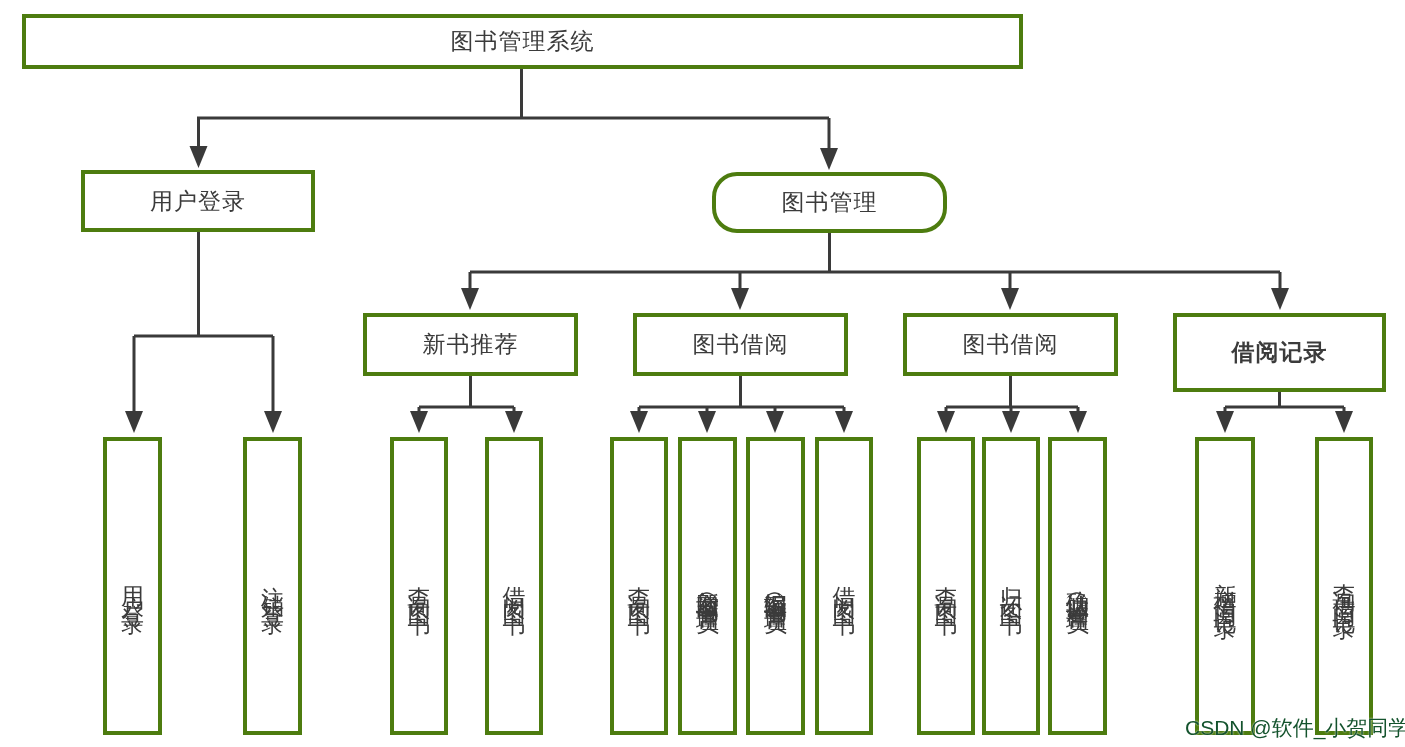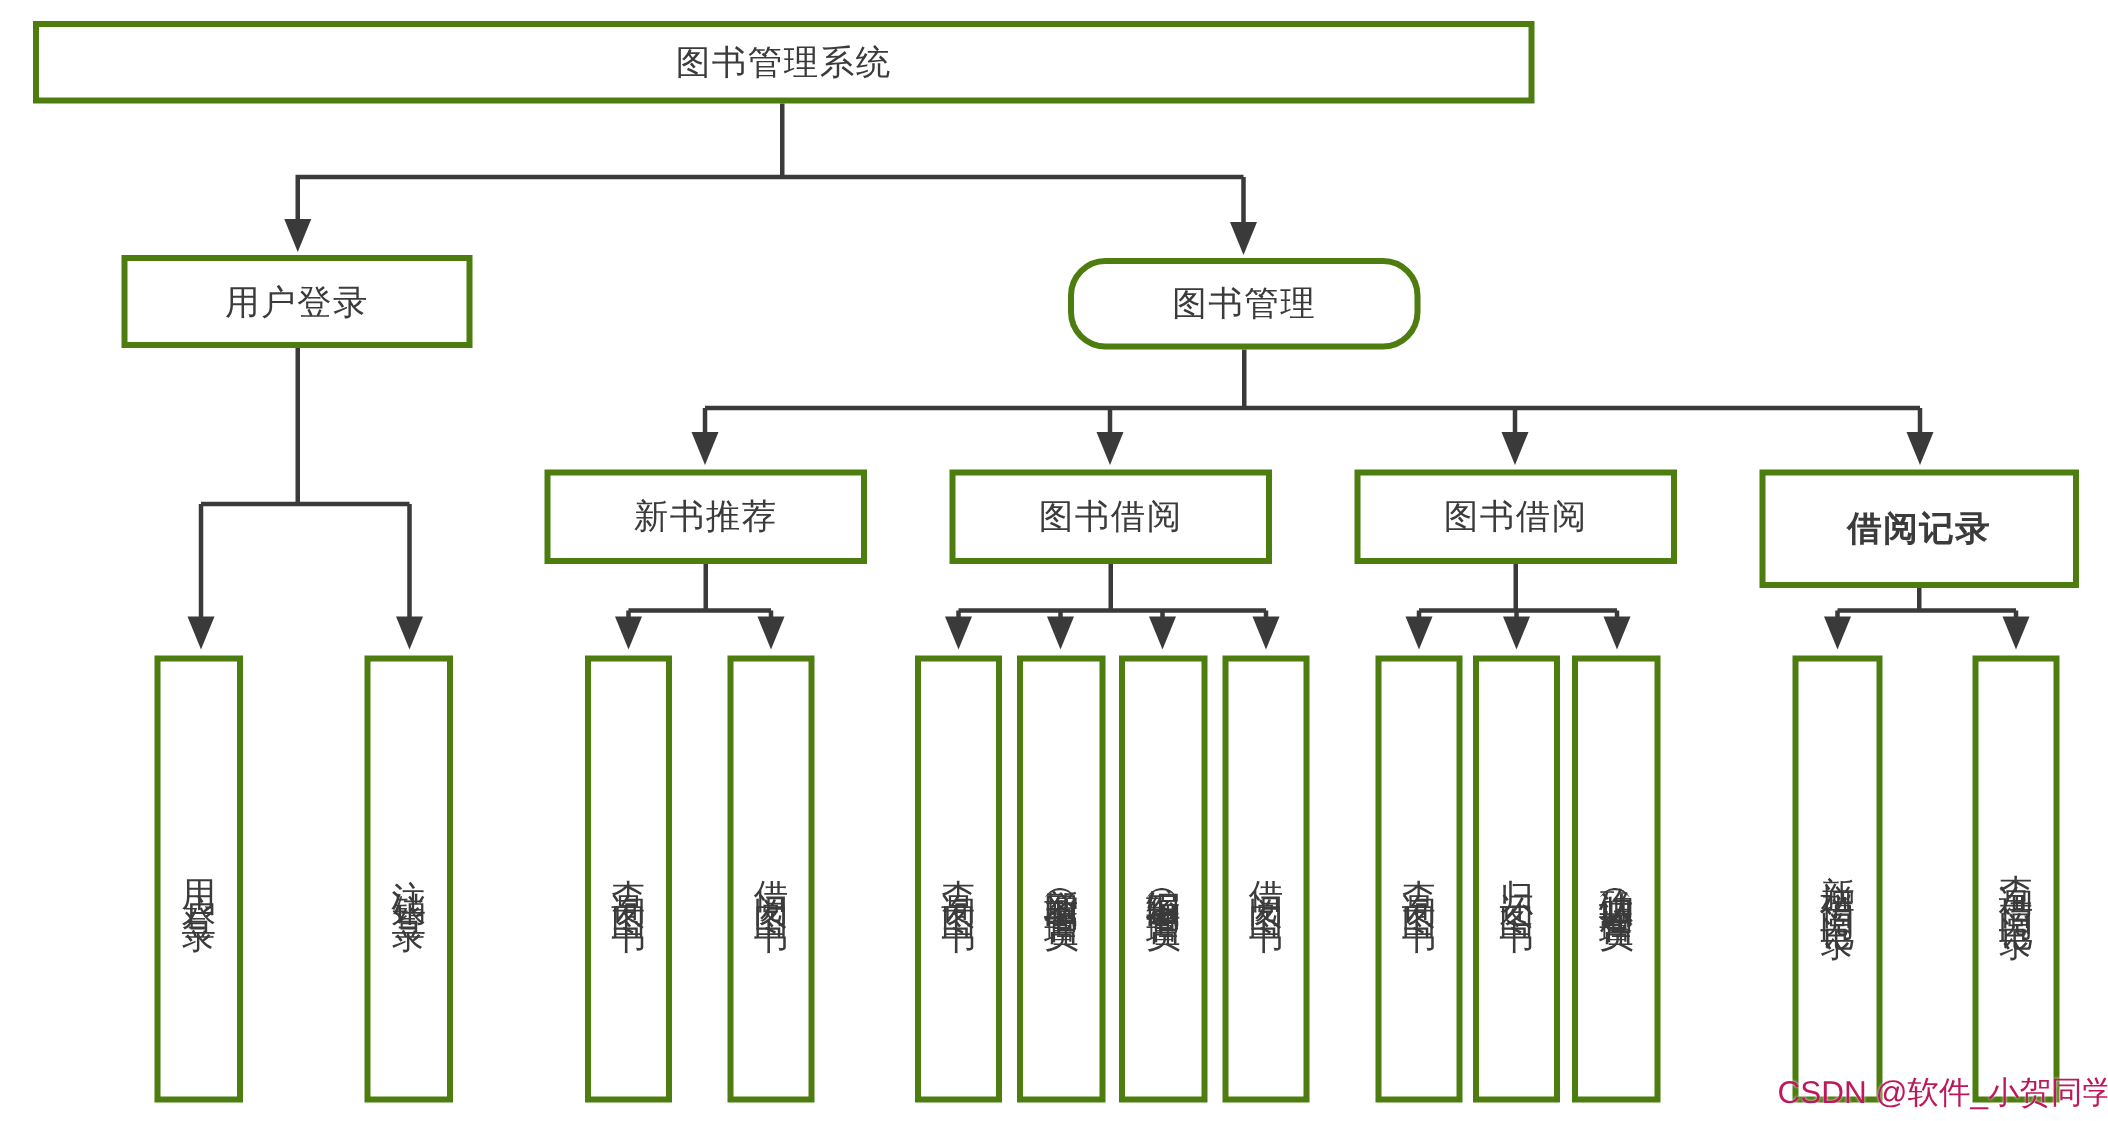--- a/index.html
+++ b/index.html
@@ -38,21 +38,21 @@
   }
   .sp-lg span { letter-spacing: 9px; }
   .sp-md span { letter-spacing: 7px; }
   .sp-sm span { letter-spacing: 3px; }
   .watermark {
     position: absolute;
     left: 1185px;
     top: 714px;
     width: 215px;
     font-size: 21px;
-    color: #be185d;
+    color: #14532d;
     white-space: nowrap;
     text-shadow: 0 0 2px #ffffff;
   }
 </style>
 </head>
 <body>
 
 <div id="stage">
 
   <svg id="connectors" viewBox="0 0 1405 747" xmlns="http://www.w3.org/2000/svg">

